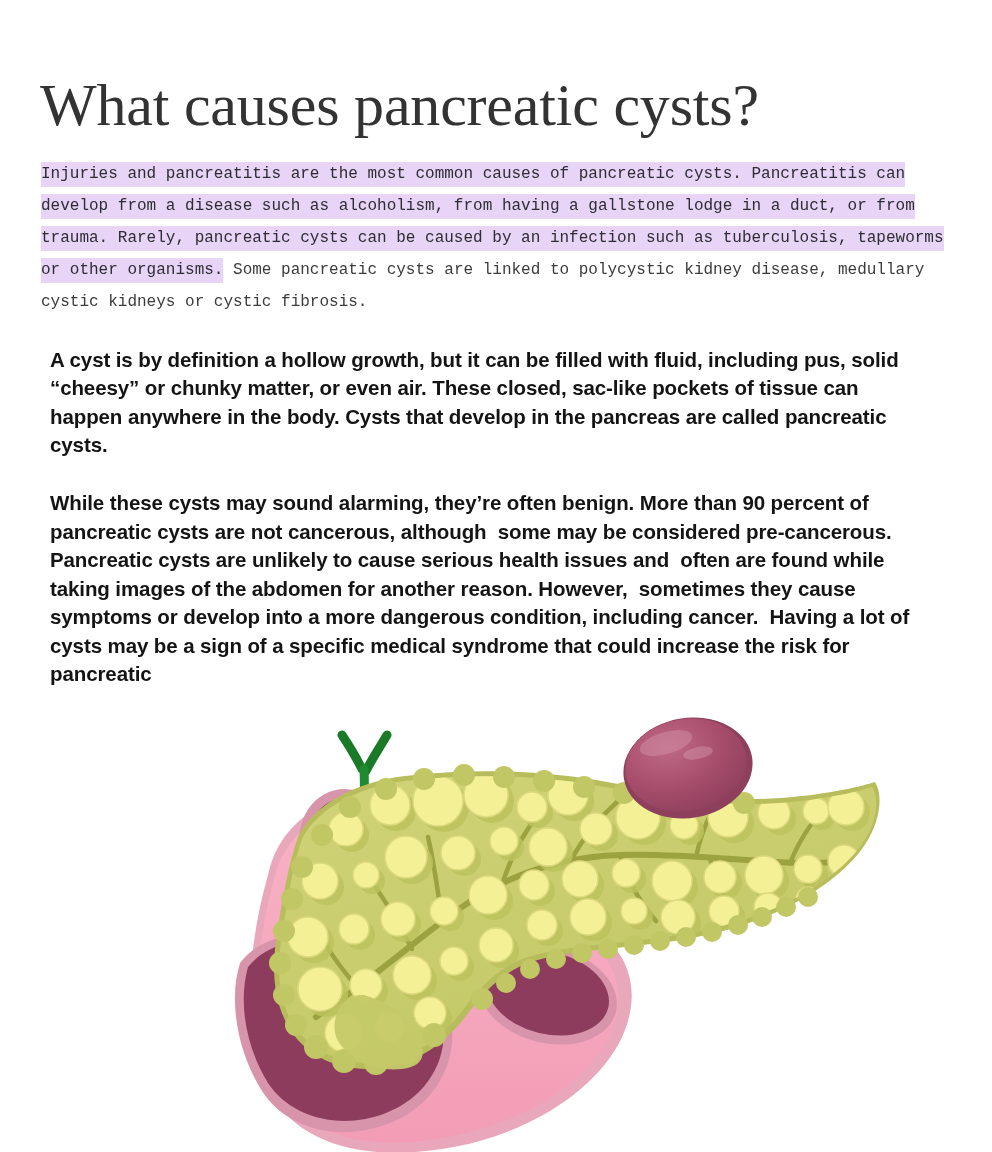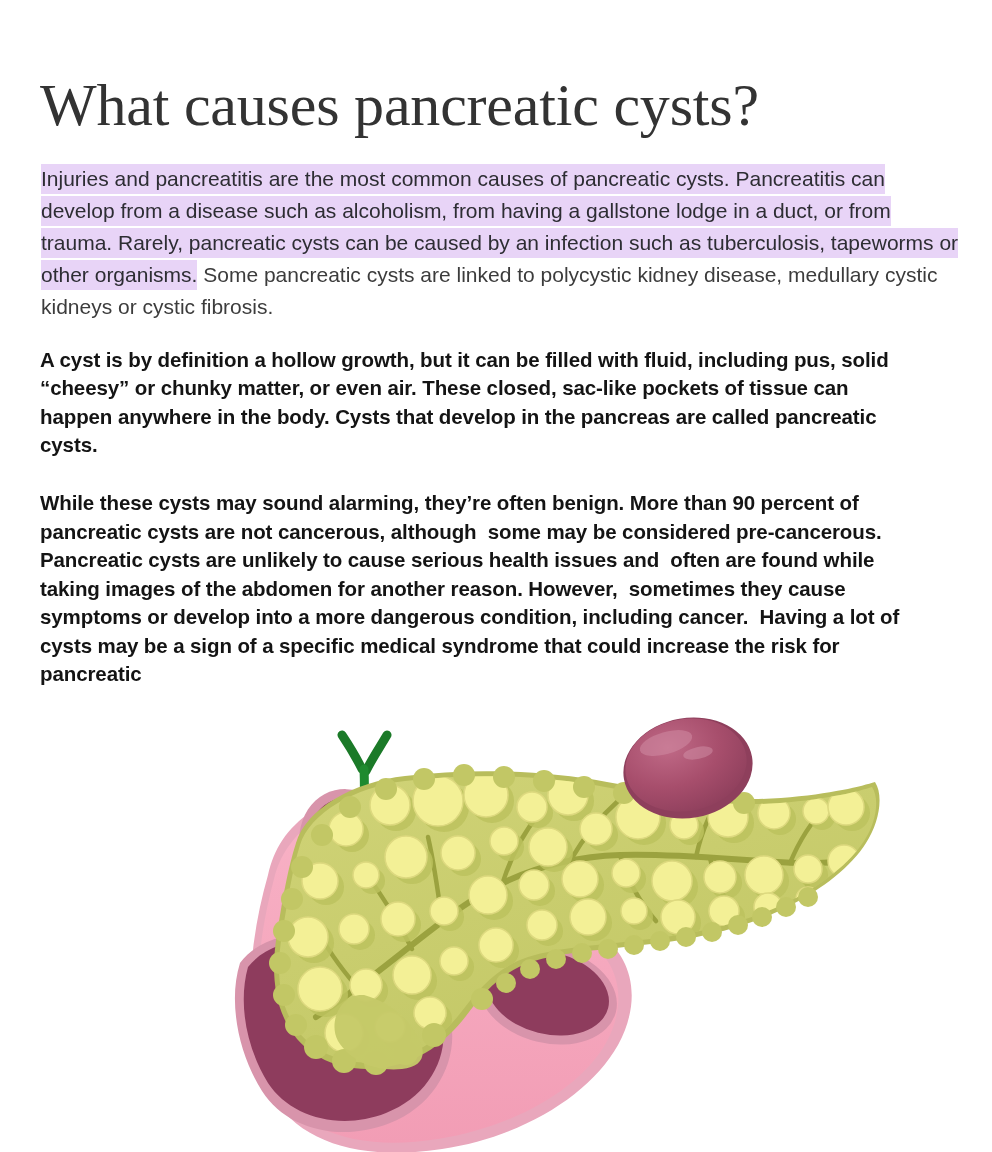--- a/index.html
+++ b/index.html
@@ -36,38 +36,38 @@
     letter-spacing: -0.2px;
     white-space: nowrap;
   }
 
   
   .intro-para {
     position: absolute;
     left: 41px;
     top: 142px;
     width: 918px;
-    font-family: Liberation Sans, sans-serif;
-    font-size: 21px;
+    font-family: Liberation Mono, monospace;
+    font-size: 16px;
     line-height: 32px;
     color: #3c3c3c;
     font-weight: 400;
   }
   .hl {
     background-color: #e8d4f7;
     color: #2d2d33;
     box-decoration-break: clone;
     -webkit-box-decoration-break: clone;
     padding: 3px 0 4px 0;
   }
 
   
   .bold-para {
     position: absolute;
-    left: 40px;
+    left: 50px;
     font-family: "Liberation Sans", sans-serif;
     font-weight: bold;
     color: #141414;
     font-size: 20.5px;
     line-height: 28.5px;
     letter-spacing: -0.1px;
     white-space: pre-wrap;
   }
   #bold-para-1 { top: 325px; width: 880px; }
   #bold-para-2 { top: 466px; width: 880px; margin-top: 23px; }

